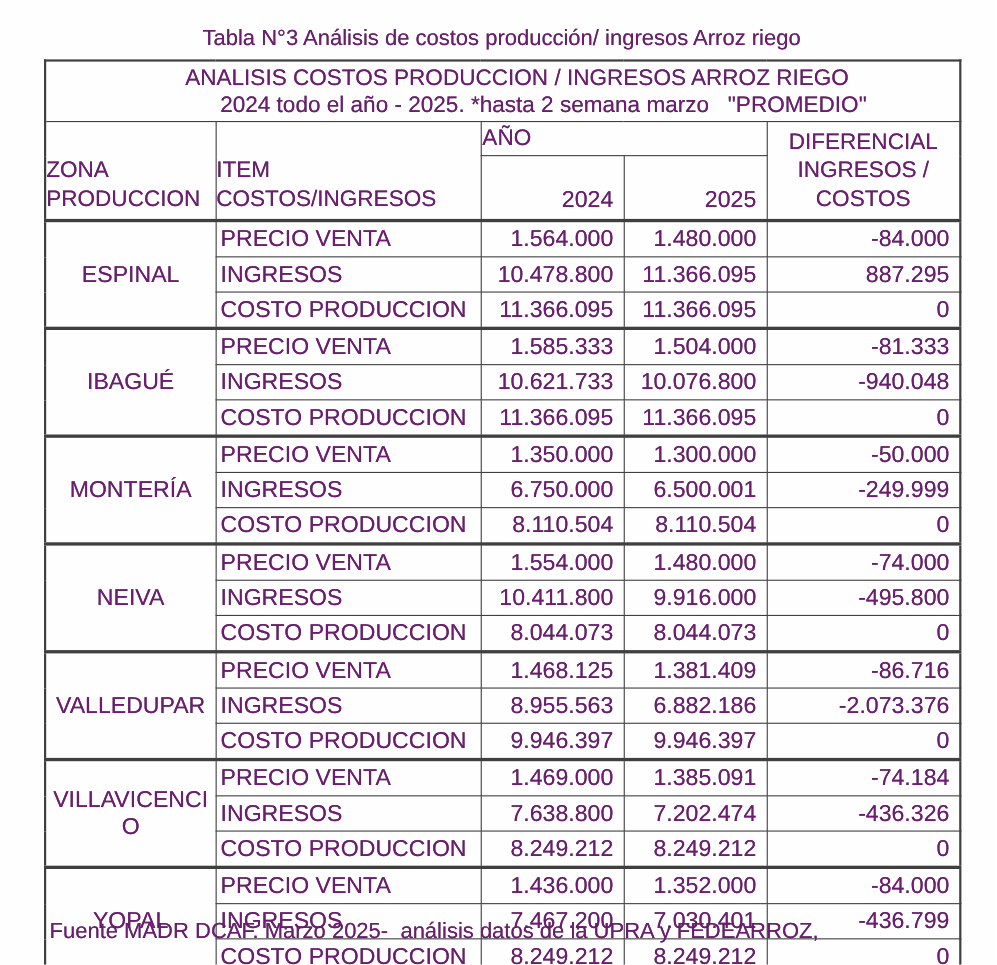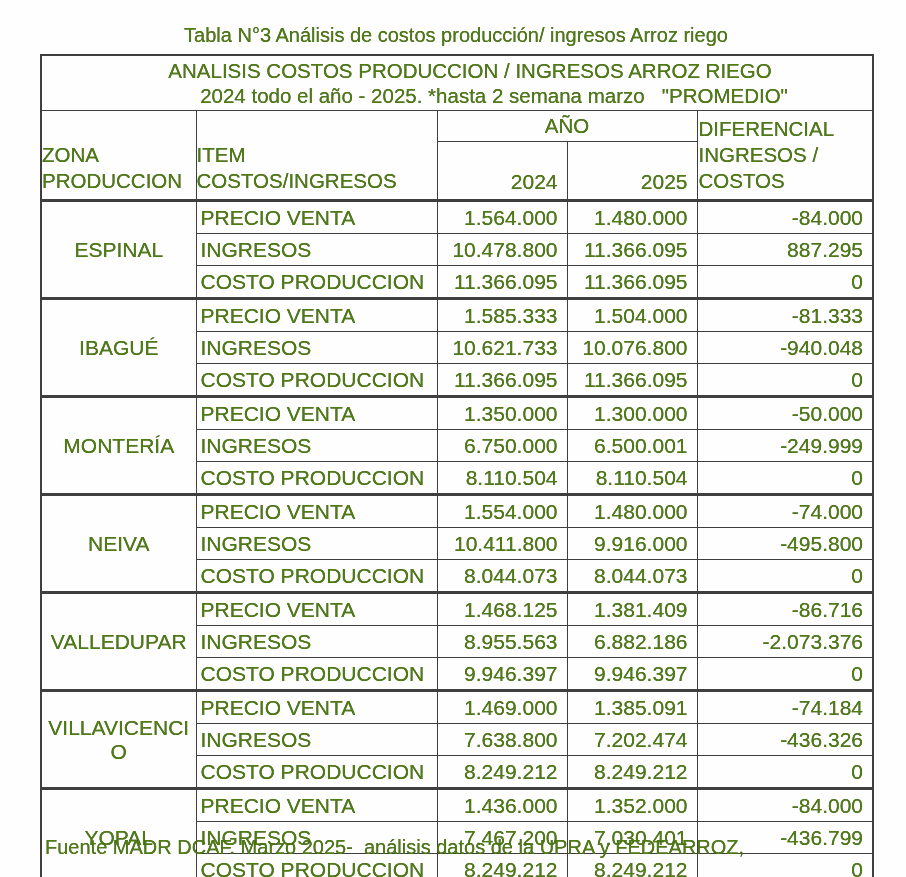--- a/index.html
+++ b/index.html
@@ -1,19 +1,19 @@
 <!DOCTYPE html>
 <html><head>
 <meta charset="utf-8">
 <style>
   html,body{margin:0;padding:0;background:#fff;}
   .page{
     position:relative;width:906px;height:877px;background:#fefefe;overflow:hidden;
     font-family:"Liberation Sans","DejaVu Sans",sans-serif;
-    color:#4d7c0f;
+    color:#701a75;
   }
   .doc-title{
     position:absolute;top:24px;left:40px;width:832px;
     text-align:center;font-size:20px;
     text-shadow:0 0 .5px rgba(47,47,47,.8);
     white-space:nowrap;
   }
   table.main{
     position:absolute;top:54px;left:40px;width:832px;
     border-collapse:collapse;table-layout:fixed;
@@ -26,22 +26,22 @@
     text-shadow:0 0 .5px rgba(47,47,47,.8);
     overflow:hidden;
   }
   th.merged{
     height:52px;text-align:center;line-height:25px;font-size:20.5px;
     border-bottom:2px solid #3f3f3f;
     padding-left:27px;
   }
   th.merged .l2{white-space:pre-wrap;margin-left:48px;}
   th.h-zona, th.h-item{vertical-align:bottom;text-align:left;padding:0 0 5px 0;line-height:26px;font-size:20.5px;}
-  th.h-ano{height:28px;text-align:center;vertical-align:middle;font-size:20.5px;}
-  th.h-dif{vertical-align:middle;text-align:left;line-height:26px;font-size:20.5px;}
+  th.h-ano{height:28px;text-align:left;vertical-align:middle;font-size:20.5px;}
+  th.h-dif{vertical-align:middle;text-align:center;line-height:26px;font-size:20.5px;}
   tr.yr td{height:52px;vertical-align:bottom;text-align:right;padding:0 9px 5px 0;}
   tbody{border-top:3px solid #3f3f3f;}
   tbody td{height:29px;vertical-align:middle;}
   td.zone{
     text-align:center;padding:0 4px;line-height:24px;
     overflow-wrap:break-word;word-wrap:break-word;
   }
   td.item{text-align:left;padding-left:4px;white-space:nowrap;}
   td.num{text-align:right;padding-right:9px;white-space:nowrap;}
   .source{

